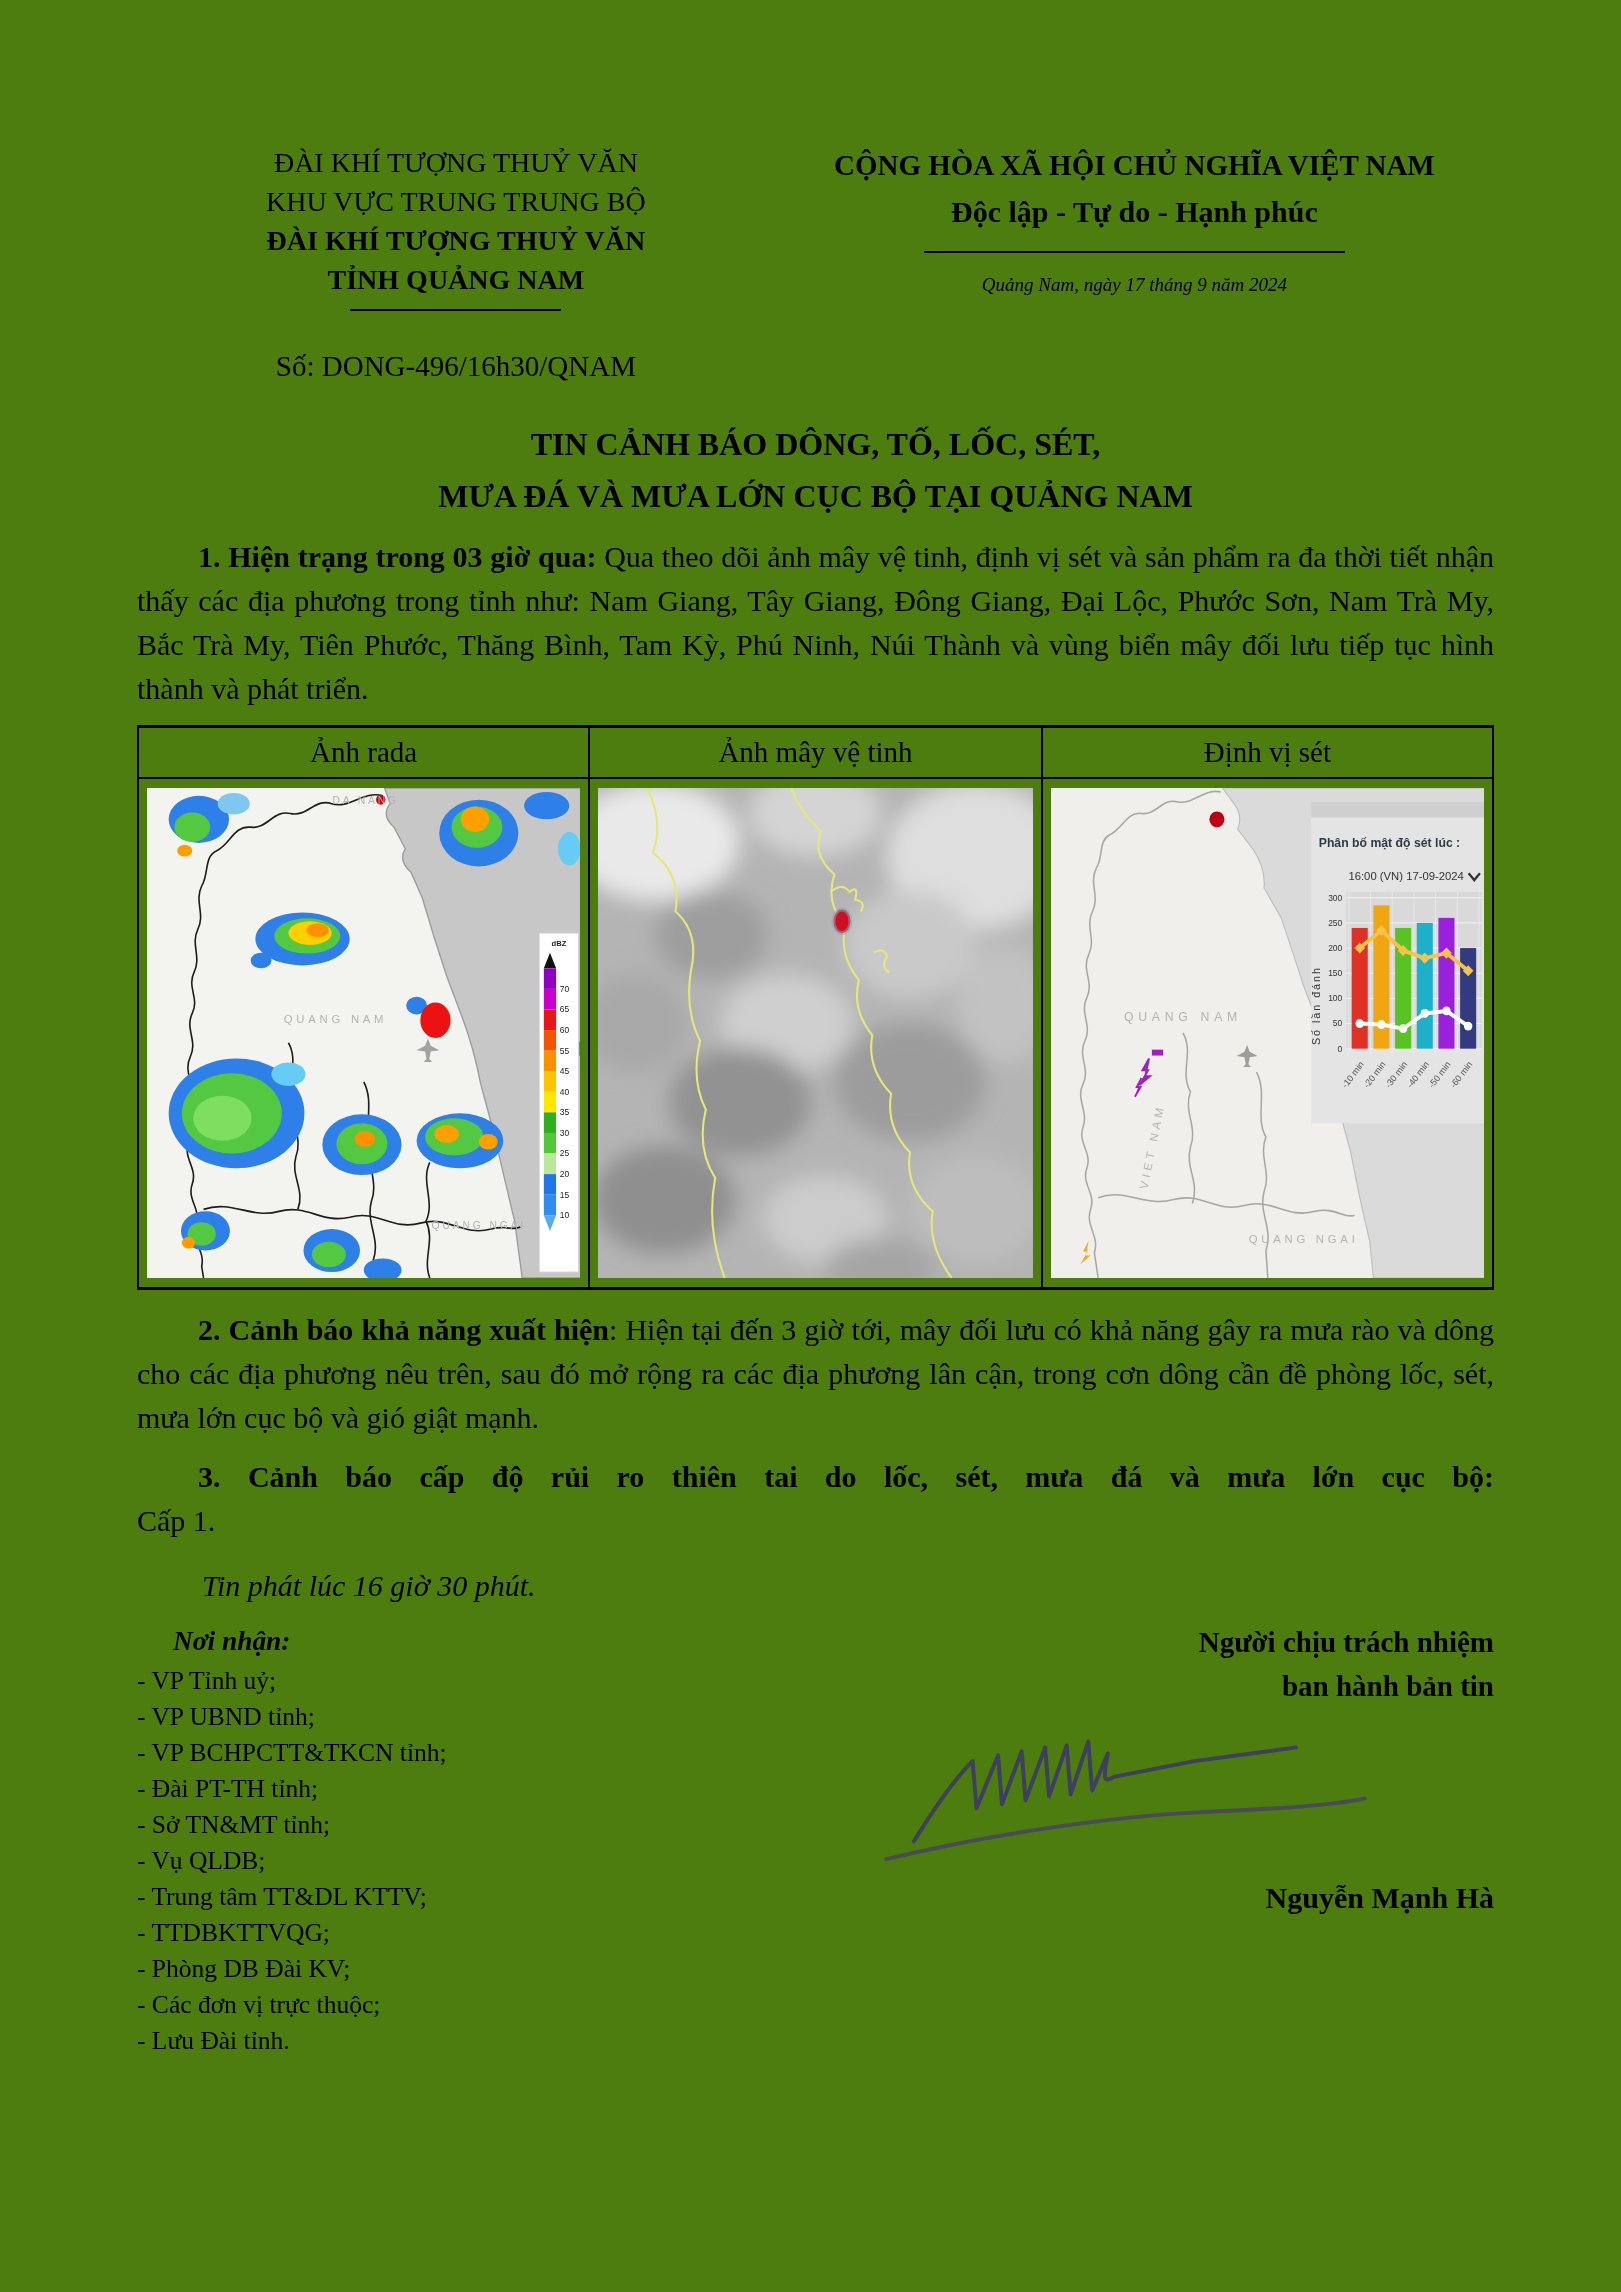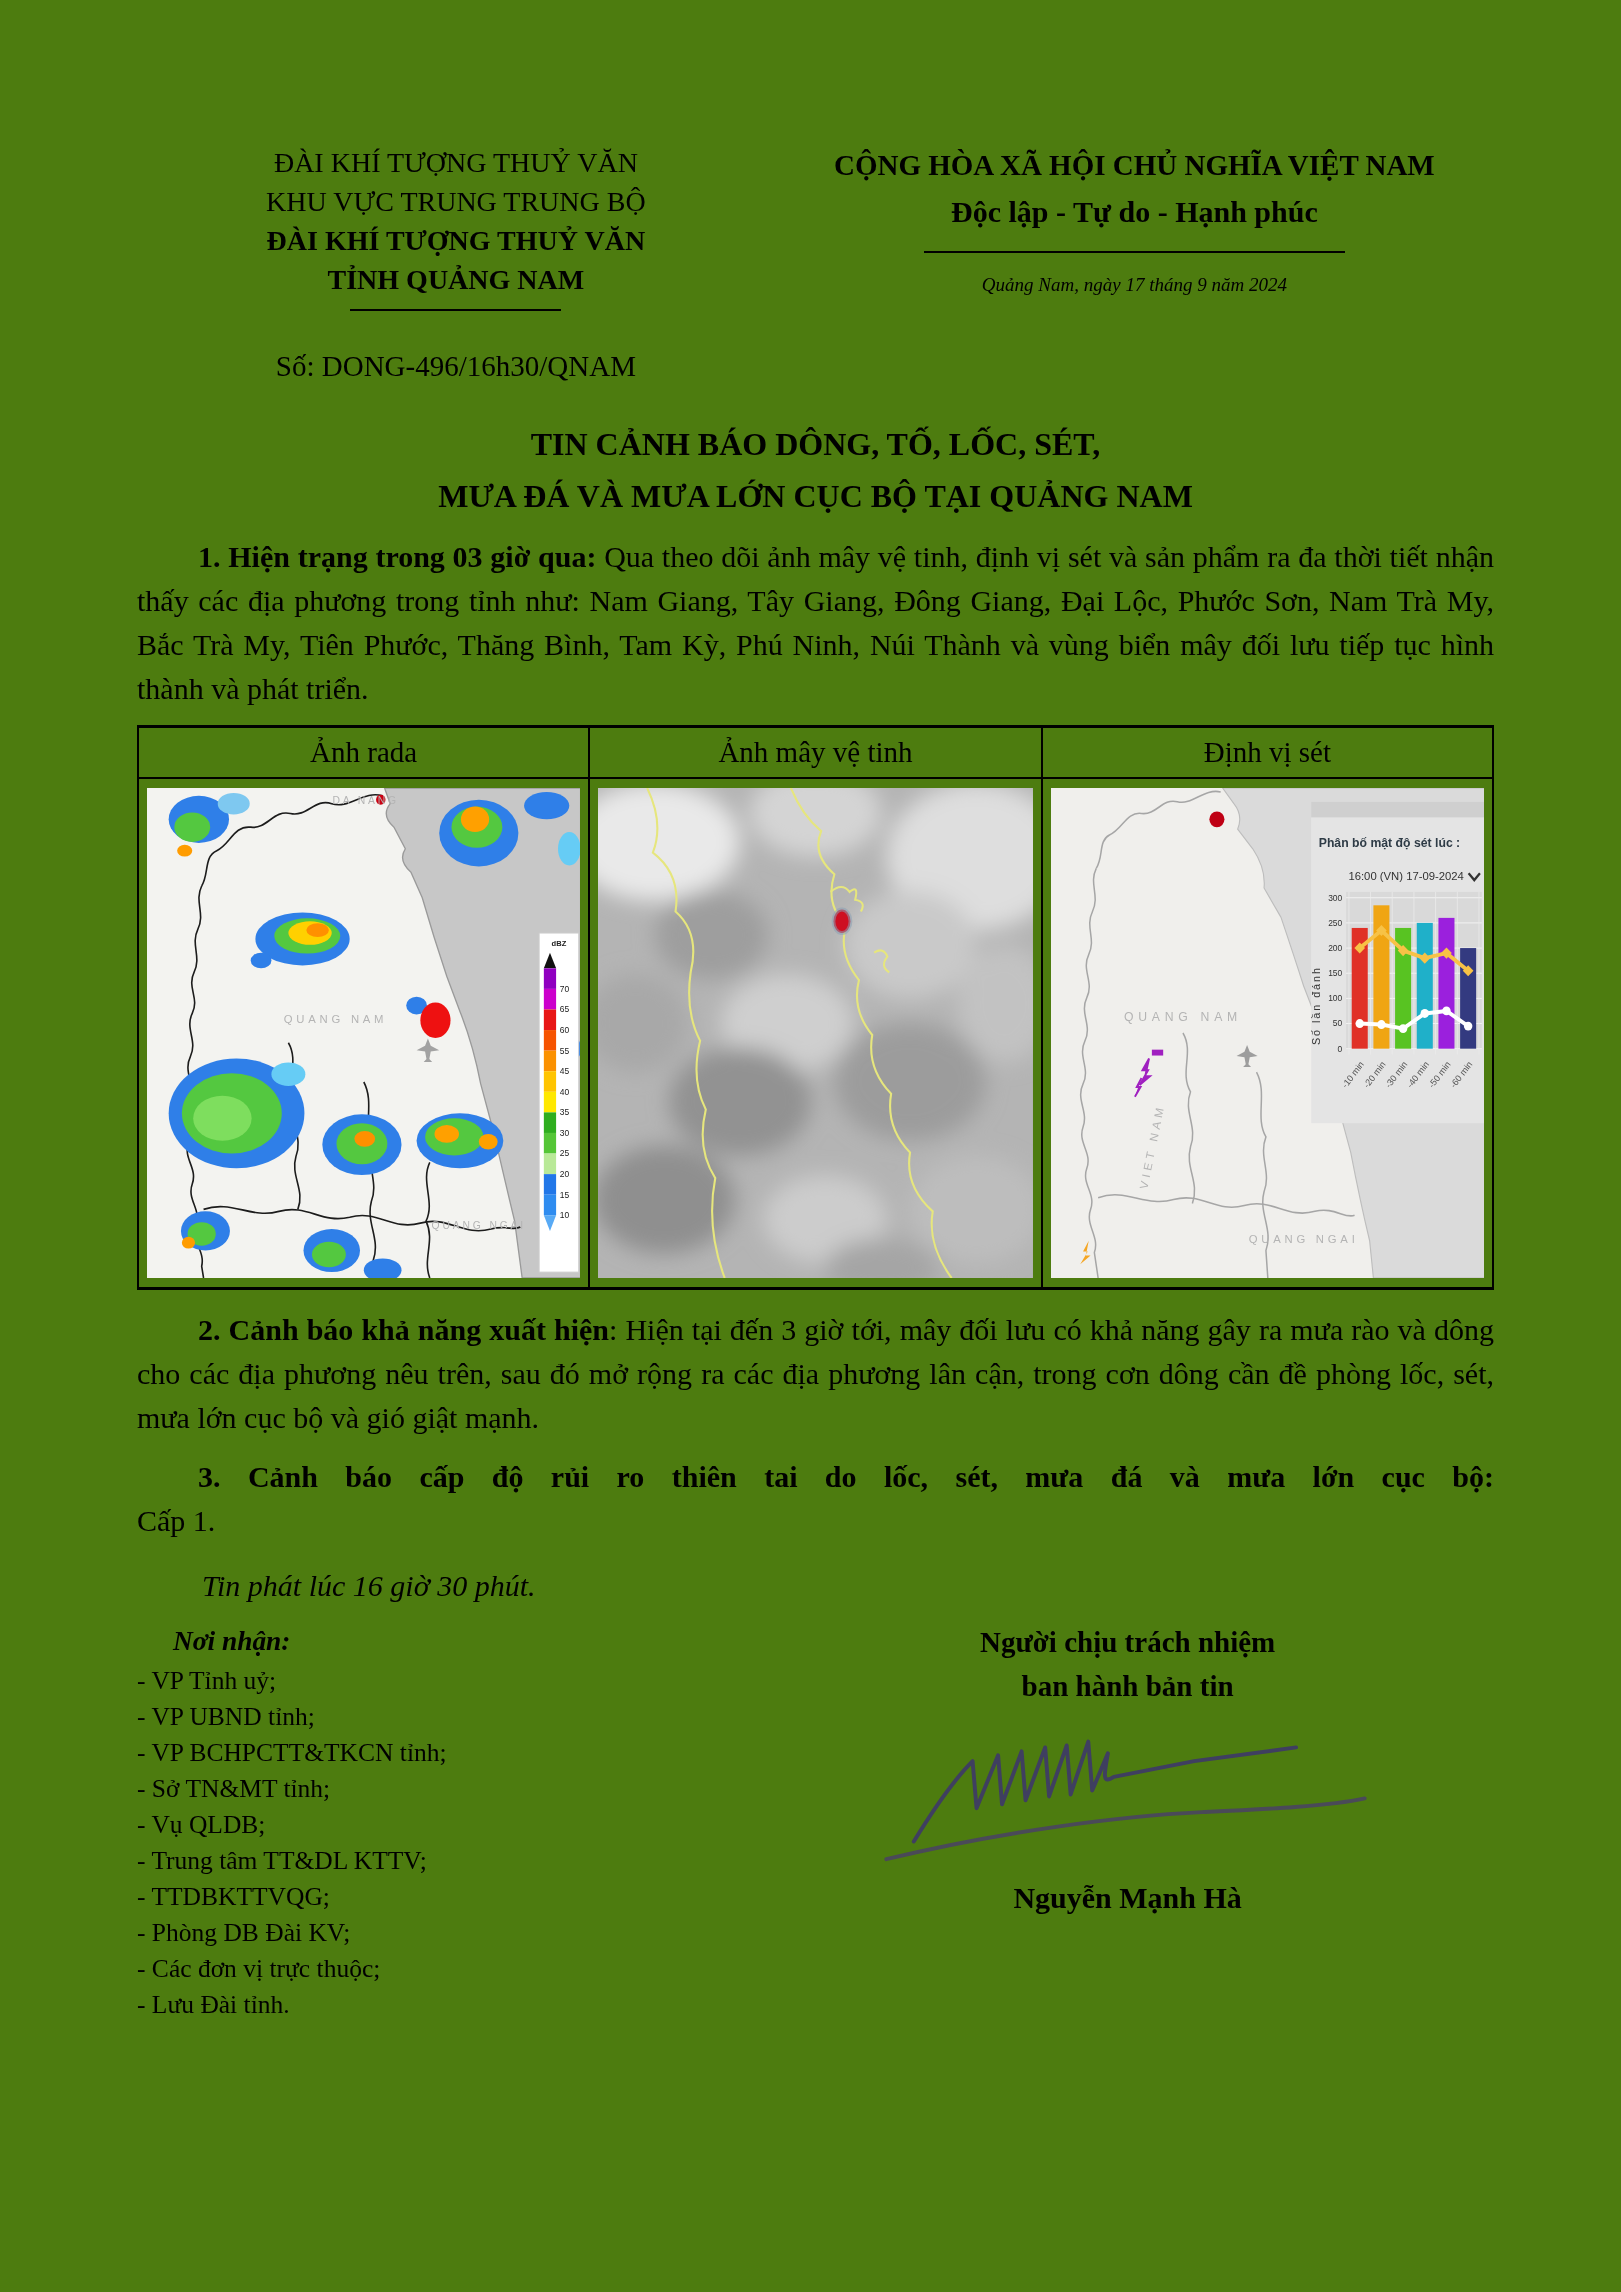--- a/index.html
+++ b/index.html
@@ -37,21 +37,21 @@
   table.imgtable th { border:2px solid #000; border-top:3.9px solid #000; font-weight:normal;
                       font-size:29px; height:49px; padding:0; }
   table.imgtable td { border:2px solid #000; border-bottom:3.9px solid #000;
                       height:498px; padding:4.9px 7.8px; vertical-align:middle; }
   .cellimg { width:100%; height:490px; display:block; }
   
   .footer { display:flex; margin-top:17.6px; }
   .recipients { width:46%; }
   .recip-title { font-size:27.4px; font-weight:bold; font-style:italic; line-height:43px;margin-left:36px; }
   .recip-item  { font-size:25.5px; line-height:36px; }
-  .signer { width:54%; text-align:center; }
+  .signer { width:54%; text-align:right; }
   .signer-role { font-size:29px; font-weight:bold; line-height:44px; }
   .signature-svg { display:block; margin:2px auto 0; }
   .signer-name { font-size:30px; font-weight:bold; margin-top:3.9px; }
   .maplabel { font-family:"Liberation Sans", sans-serif; fill:#b4b4b4; }
   .panel-font { font-family:"Liberation Sans", sans-serif; }
 </style>
 </head>
 <body>
 
 <div class="page">
@@ -315,20 +315,21 @@
   <p class="p3-rest">Cấp 1.</p>
 
   <p class="issue-time">Tin phát lúc 16 giờ 30 phút.</p>
 
   <div class="footer">
     <div class="recipients">
       <div class="recip-title">Nơi nhận:</div>
       <div class="recip-item">- VP Tỉnh uỷ;</div>
       <div class="recip-item">- VP UBND tỉnh;</div>
       <div class="recip-item">- VP BCHPCTT&amp;TKCN tỉnh;</div>
+      <div class="recip-item">- Đài PT-TH tỉnh;</div>
       <div class="recip-item">- Sở TN&amp;MT tỉnh;</div>
       <div class="recip-item">- Vụ QLDB;</div>
       <div class="recip-item">- Trung tâm TT&amp;DL KTTV;</div>
       <div class="recip-item">- TTDBKTTVQG;</div>
       <div class="recip-item">- Phòng DB Đài KV;</div>
       <div class="recip-item">- Các đơn vị trực thuộc;</div>
       <div class="recip-item">- Lưu Đài tỉnh.</div>
     </div>
     <div class="signer">
       <div class="signer-role">Người chịu trách nhiệm</div>

